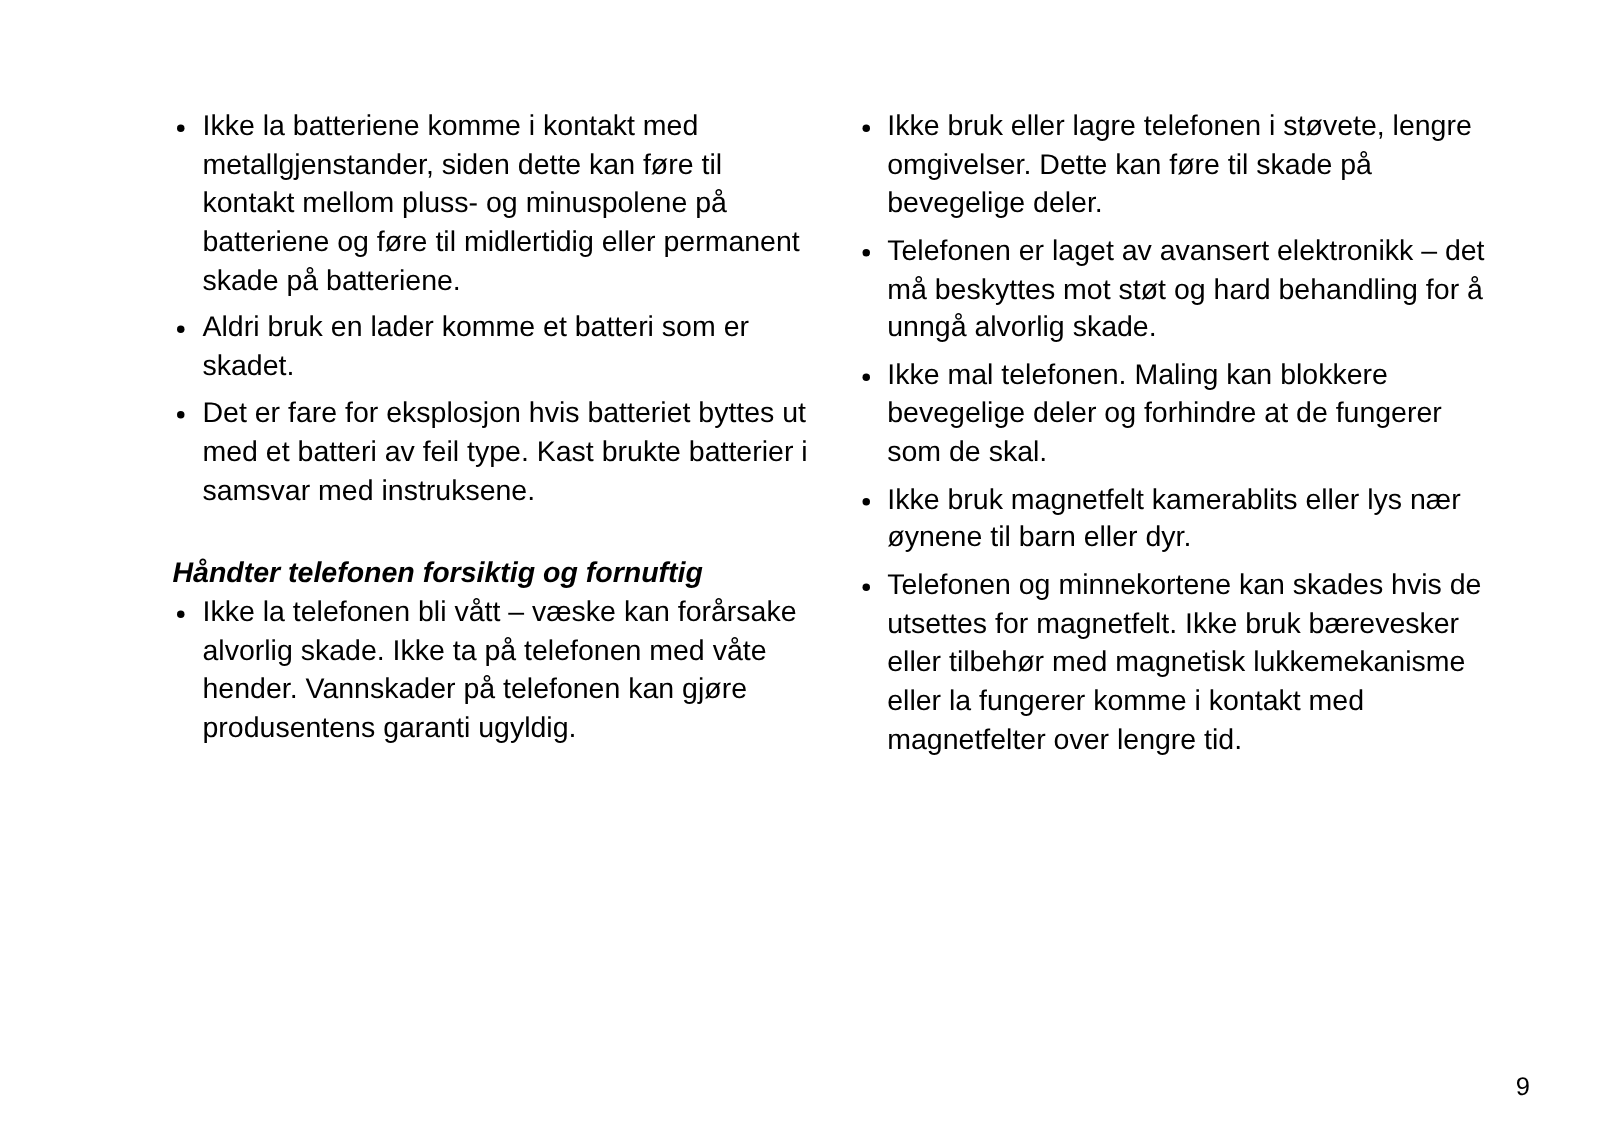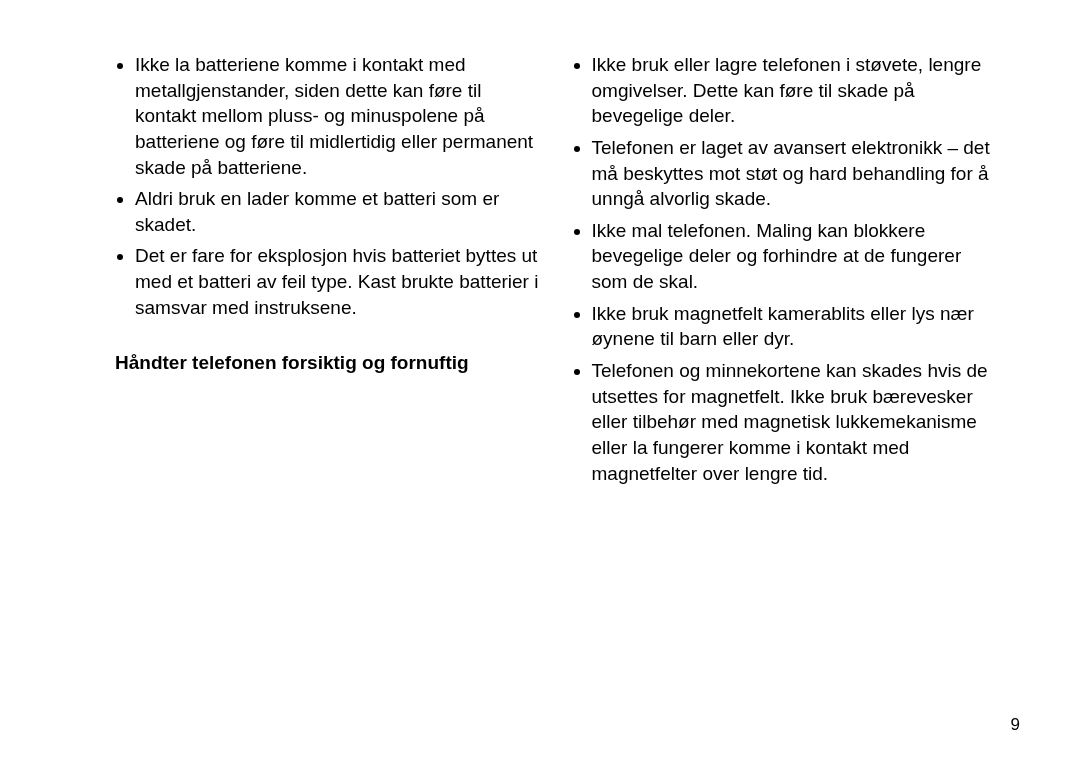--- a/index.html
+++ b/index.html
@@ -9,57 +9,61 @@
     font-family: Arial, Helvetica, sans-serif;
     font-size: 19px;
     color: #000;
     width: 1080px;
     height: 765px;
     box-sizing: border-box;
     position: relative;
   }
   .page {
     display: flex;
-    padding: 52px 80px 60px 115px;
+    padding: 72px 80px 60px 115px;
     column-gap: 28px;
   }
   .col {
     flex: 1;
   }
   ul {
     margin: 0;
     padding-left: 20px;
   }
   li {
     margin-bottom: 6px;
     line-height: 1.35;
   }
   .heading {
     font-weight: bold;
     margin-top: 30px;
     line-height: 1.35;
+    font-style: italic;
   }
   .pagenum {
     position: absolute;
     bottom: 30px;
     right: 60px;
     font-size: 17px;
   }
 </style>
 </head>
 <body>
 
 <div class="page">
   <div class="col">
     <ul>
       <li>Ikke la batteriene komme i kontakt med metallgjenstander, siden dette kan føre til kontakt mellom pluss- og minuspolene på batteriene og føre til midlertidig eller permanent skade på batteriene.</li>
       <li>Aldri bruk en lader komme et batteri som er skadet.</li>
       <li>Det er fare for eksplosjon hvis batteriet byttes ut med et batteri av feil type. Kast brukte batterier i samsvar med instruksene.</li>
     </ul>
     <div class="heading">Håndter telefonen forsiktig og fornuftig</div>
+    <ul>
+      <li>Ikke la telefonen bli vått – væske kan forårsake alvorlig skade. Ikke ta på telefonen med våte hender. Vannskader på telefonen kan gjøre produsentens garanti ugyldig.</li>
+    </ul>
   </div>
   <div class="col">
     <ul>
       <li>Ikke bruk eller lagre telefonen i støvete, lengre omgivelser. Dette kan føre til skade på bevegelige deler.</li>
       <li>Telefonen er laget av avansert elektronikk – det må beskyttes mot støt og hard behandling for å unngå alvorlig skade.</li>
       <li>Ikke mal telefonen. Maling kan blokkere bevegelige deler og forhindre at de fungerer som de skal.</li>
       <li>Ikke bruk magnetfelt kamerablits eller lys nær øynene til barn eller dyr.</li>
       <li>Telefonen og minnekortene kan skades hvis de utsettes for magnetfelt. Ikke bruk bærevesker eller tilbehør med magnetisk lukkemekanisme eller la fungerer komme i kontakt med magnetfelter over lengre tid.</li>
     </ul>
   </div>

